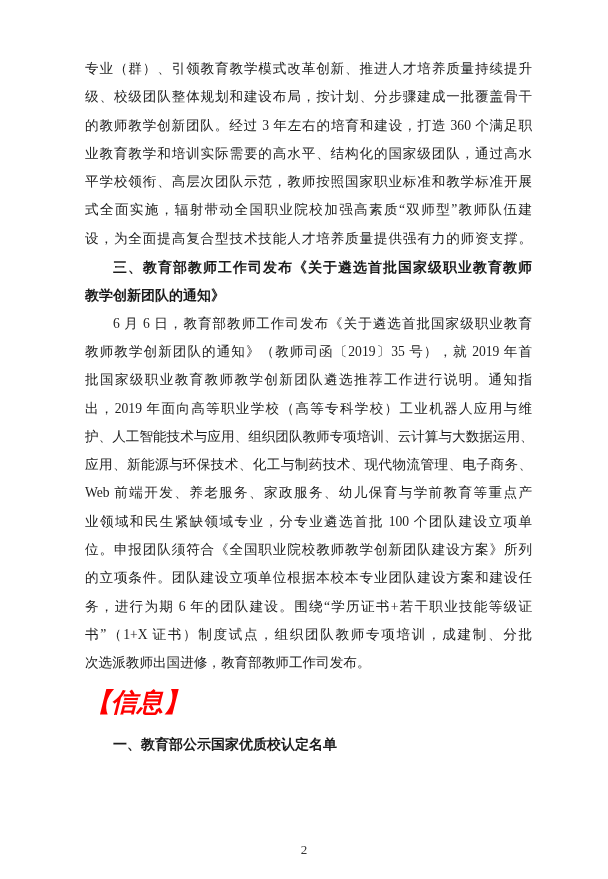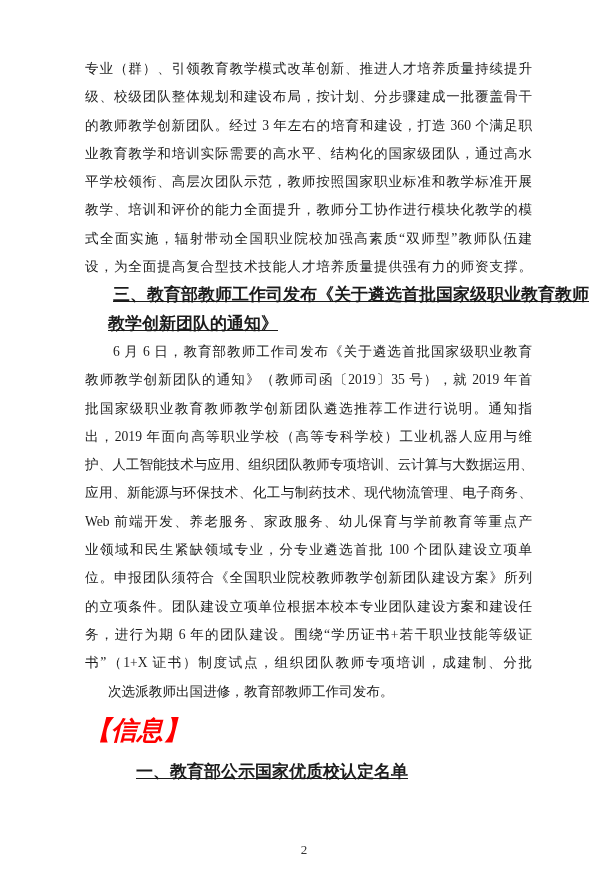--- a/index.html
+++ b/index.html
@@ -30,27 +30,25 @@
     text-align-last: justify;
     text-justify: inter-character;
     white-space: nowrap;
     overflow: visible;
   }
   .indent {
     text-indent: 28px;
   }
   .open {
     text-align-last: left;
-    margin-left: 23px;
   }
   .hei {
     font-family: "Liberation Sans", "DejaVu Sans", sans-serif;
     font-weight: 700;
-    font-size: 17px;
-    text-decoration: underline;
+    font-size: 14px;
   }
   .red-heading {
     margin-top: 8px;
     height: 32px;
     line-height: 32px;
     font-family: "Liberation Sans", "DejaVu Sans", sans-serif;
     font-weight: 700;
     font-size: 26px;
     color: #ff0000;
     text-align: left;
@@ -74,21 +72,20 @@
 <body>
 
 <div class="page">
   <div class="content">
 
     <div class="line">专业（群）、引领教育教学模式改革创新、推进人才培养质量持续提升</div>
     <div class="line">级、校级团队整体规划和建设布局，按计划、分步骤建成一批覆盖骨干</div>
     <div class="line">的教师教学创新团队。经过 3 年左右的培育和建设，打造 360 个满足职</div>
     <div class="line">业教育教学和培训实际需要的高水平、结构化的国家级团队，通过高水</div>
     <div class="line">平学校领衔、高层次团队示范，教师按照国家职业标准和教学标准开展</div>
-    <div class="line">教学、培训和评价的能力全面提升，教师分工协作进行模块化教学的模</div>
     <div class="line">式全面实施，辐射带动全国职业院校加强高素质“双师型”教师队伍建</div>
     <div class="line">设，为全面提高复合型技术技能人才培养质量提供强有力的师资支撑。</div>
 
     <div class="line hei indent">三、教育部教师工作司发布《关于遴选首批国家级职业教育教师</div>
     <div class="line hei open">教学创新团队的通知》</div>
 
     <div class="line indent">6 月 6 日，教育部教师工作司发布《关于遴选首批国家级职业教育</div>
     <div class="line">教师教学创新团队的通知》（教师司函〔2019〕35 号），就 2019 年首</div>
     <div class="line">批国家级职业教育教师教学创新团队遴选推荐工作进行说明。通知指</div>
     <div class="line">出，2019 年面向高等职业学校（高等专科学校）工业机器人应用与维</div>

